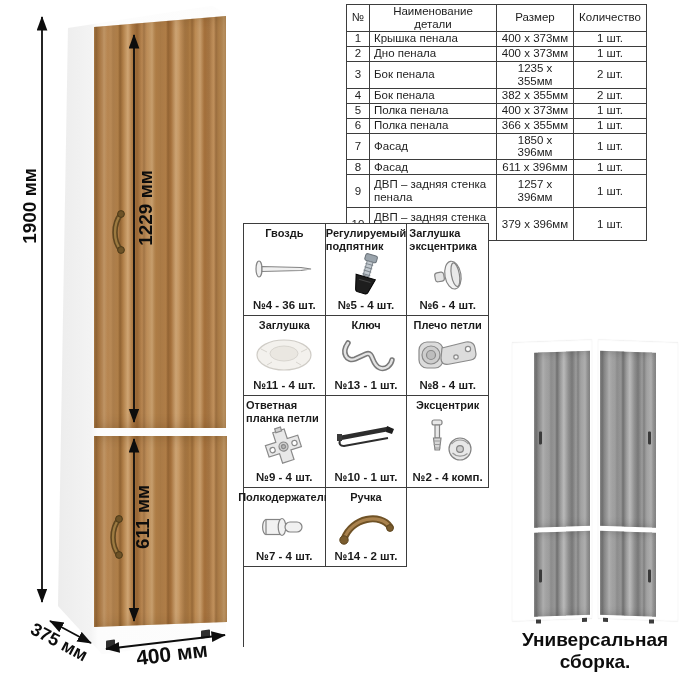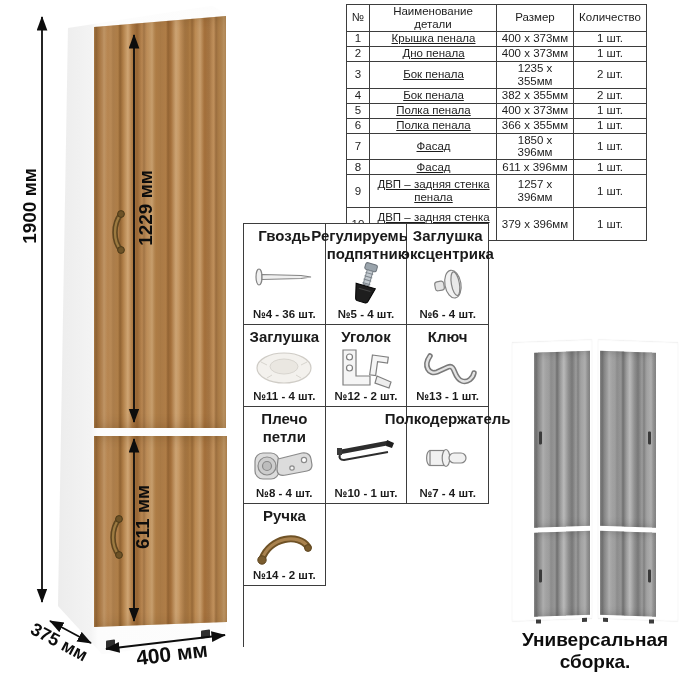--- a/index.html
+++ b/index.html
@@ -35,32 +35,32 @@
   .dim-lower {left:98px; top:506px;width:90px;font-size:19px;transform:rotate(-90deg);}
   .dim-depth {left:14px; top:632px;width:90px;font-size:18px;transform:rotate(28deg);}
   .dim-width {left:127px;top:642px;width:90px;font-size:21px;transform:rotate(-7deg);}
 
   
   .parts{position:absolute;left:346px;top:4px;width:300px;border-collapse:collapse;
          table-layout:fixed;font-size:11.5px;line-height:1.12;color:#1d1d1d;}
   .parts th,.parts td{border:1px solid #3d3d3d;padding:0 3px;overflow:hidden;}
   .parts th{font-weight:normal;height:13px;text-align:center;}
   .parts td{height:14px;text-align:center;}
-  .parts td.nm{text-align:center;padding-left:4px;text-decoration:underline;}
+  .parts td.nm{text-align:left;padding-left:4px;}
   .parts tr.tall td{height:32px;}
 
   
   .hw{position:absolute;left:243px;top:223px;width:245px;height:423px;display:grid;
       grid-template-columns:repeat(3,1fr);grid-template-rows:repeat(5,1fr);
       border-left:1.5px solid #3d3d3d;border-top:1.5px solid #3d3d3d;}
   .hw-cell{border-right:1.5px solid #3d3d3d;border-bottom:1.5px solid #3d3d3d;
       display:flex;flex-direction:column;align-items:center;justify-content:space-between;
       padding:3px 2px 4px;background:#fff;min-width:0;}
   .hw-empty{border:none;background:transparent;}
-  .hw-title{font-weight:bold;font-size:15px;text-align:center;line-height:1.18;}
+  .hw-title{font-weight:bold;font-size:11px;text-align:left;line-height:1.18;}
   .hw-count{font-weight:bold;font-size:11.5px;white-space:nowrap;}
   .hw-icon{flex:1;display:flex;align-items:center;justify-content:center;min-height:0;}
   .hw-icon svg{display:block;}
 
   
   .wood-gray{
     background:
       repeating-linear-gradient(90deg, rgba(40,40,40,0) 0px, rgba(40,40,40,.30) 2px, rgba(40,40,40,0) 5px,
         rgba(235,235,235,.35) 9px, rgba(40,40,40,0) 13px, rgba(40,40,40,.18) 17px, rgba(40,40,40,0) 21px),
       repeating-linear-gradient(90deg,#9c9c9c 0px,#8a8a8a 8px,#a9a9a9 15px,#8f8f8f 23px,#a0a0a0 30px);}
@@ -261,35 +261,20 @@
       <div class="hw-icon">
         <svg width="62" height="40" viewBox="0 0 62 40">
             <ellipse cx="31" cy="20" rx="27" ry="15" fill="#f3f1ed" stroke="#cfccc6" stroke-width="1.2"></ellipse>
             <ellipse cx="31" cy="18.5" rx="14" ry="7.5" fill="#eae7e1" stroke="#d8d5cf" stroke-width="1"></ellipse>
             <path d="M8 14 l6 3 M54 14 l-6 3 M14 30 l5 -3 M48 30 l-5 -3" stroke="#d8d5cf" fill="none"></path>
           </svg>
       </div>
       <div class="hw-count">№11 - 4 шт.</div>
     </div>
 
-    <div class="hw-cell">
-      <div class="hw-title">Уголок</div>
-      <div class="hw-icon">
-        <svg width="62" height="44" viewBox="0 0 62 44">
-            <g fill="#f5f5f5" stroke="#7f7f7f" stroke-width="1.2">
-              <path d="M8 4 h13 v26 h14 v9 H8 Z"></path>
-              <circle cx="14.5" cy="11" r="3" fill="#fff"></circle>
-              <circle cx="14.5" cy="22" r="3" fill="#fff"></circle>
-              <path d="M36 10 h16 v6 h-10 v14 h-6 Z" transform="rotate(8 44 20)"></path>
-              <path d="M42 30 l14 6 l-2 6 l-14 -5 Z" fill="#ededed"></path>
-            </g>
-          </svg>
-      </div>
-      <div class="hw-count">№12 - 2 шт.</div>
-    </div>
 
     <div class="hw-cell">
       <div class="hw-title">Ключ</div>
       <div class="hw-icon">
         <svg width="62" height="44" viewBox="0 0 62 44">
             <path d="M13 10 C6 20 12 29 20 26 L31 21 C39 18 36 32 45 35 C51 37 56 32 57 27" fill="none" stroke="#7a7a7a" stroke-width="5.5" stroke-linecap="round"></path>
             <path d="M13 10 C6 20 12 29 20 26 L31 21 C39 18 36 32 45 35 C51 37 56 32 57 27" fill="none" stroke="#e3e3e3" stroke-width="2.4" stroke-linecap="round"></path>
           </svg>
       </div>
       <div class="hw-count">№13 - 1 шт.</div>
@@ -305,34 +290,67 @@
               <circle cx="15" cy="21" r="4.5" fill="#bdbdbd"></circle>
               <path d="M26 14 L50 8 q8 -1 9 6 l1 6 q0 5 -5 6 L34 30 q-9 2 -9 -6 Z"></path>
               <circle cx="52" cy="15" r="2.6" fill="#fff"></circle>
               <circle cx="40" cy="23" r="2.2" fill="#f3f3f3"></circle>
             </g>
           </svg>
       </div>
       <div class="hw-count">№8 - 4 шт.</div>
     </div>
 
+    <div class="hw-cell">
+      <div class="hw-title">Ответная планка петли</div>
+      <div class="hw-icon">
+        <svg width="56" height="46" viewBox="0 0 56 46">
+            <g transform="rotate(-18 28 23)" fill="#e8e8e8" stroke="#8a8a8a" stroke-width="1.2">
+              <path d="M22 5 h12 v10 h11 v12 h-11 v10 h-12 v-10 h-11 v-12 h11 Z"></path>
+              <circle cx="28" cy="21.5" r="4.5" fill="#cfcfcf"></circle>
+              <circle cx="28" cy="21.5" r="2" fill="#b8b8b8"></circle>
+              <circle cx="16.5" cy="21.5" r="2.6" fill="#fff"></circle>
+              <circle cx="39.5" cy="21.5" r="2.6" fill="#fff"></circle>
+              <rect x="25" y="2" width="6" height="4" fill="#d2d2d2"></rect>
+            </g>
+          </svg>
+      </div>
+      <div class="hw-count">№9 - 4 шт.</div>
+    </div>
 
     <div class="hw-cell">
       <div class="hw-icon">
         <svg width="64" height="34" viewBox="0 0 64 34">
             <path d="M6 20 L54 11" stroke="#2d2d2d" stroke-width="4.5" fill="none" stroke-linecap="round"></path>
             <path d="M53 8 l7 3 l-2 5 l-6 -2 Z" fill="#1f1f1f"></path>
             <path d="M6 22 q-2 6 4 6 L54 20" stroke="#2d2d2d" stroke-width="2" fill="none"></path>
             <rect x="3" y="16" width="5" height="7" fill="#3a3a3a"></rect>
           </svg>
       </div>
       <div class="hw-count">№10 - 1 шт.</div>
     </div>
 
 
+    <div class="hw-cell">
+      <div class="hw-title">Эксцентрик</div>
+      <div class="hw-icon">
+        <svg width="60" height="46" viewBox="0 0 60 46">
+            <g class="icon-stroke" fill="#e8e8e8">
+              <rect x="14" y="2" width="10" height="5" rx="2"></rect>
+              <rect x="17" y="7" width="4.5" height="13"></rect>
+              <path d="M15.5 20 h7.5 l-1.5 12 h-4.5 Z" fill="#d8d8d8"></path>
+              <path d="M15.5 23 h7.5 M15.8 26.5 h7 M16.2 30 h6.2" stroke="#9a9a9a" fill="none"></path>
+              <circle cx="42" cy="31" r="11"></circle>
+              <path d="M33.5 26 a11 11 0 0 1 17 0 M34.5 35 a11 11 0 0 0 15 .5" fill="none" stroke="#9a9a9a"></path>
+              <circle cx="42" cy="31" r="3.4" fill="#cfcfcf"></circle>
+            </g>
+          </svg>
+      </div>
+      <div class="hw-count">№2 - 4 комп.</div>
+    </div>
 
 
     <div class="hw-cell">
       <div class="hw-title">Полкодержатель</div>
       <div class="hw-icon">
         <svg width="58" height="32" viewBox="0 0 58 32">
             <g class="icon-stroke" fill="#f1f1f1">
               <ellipse cx="11" cy="16" rx="3.4" ry="7.5"></ellipse>
               <rect x="11" y="8.5" width="14" height="15"></rect>
               <ellipse cx="27" cy="16" rx="3.8" ry="8.5"></ellipse>

